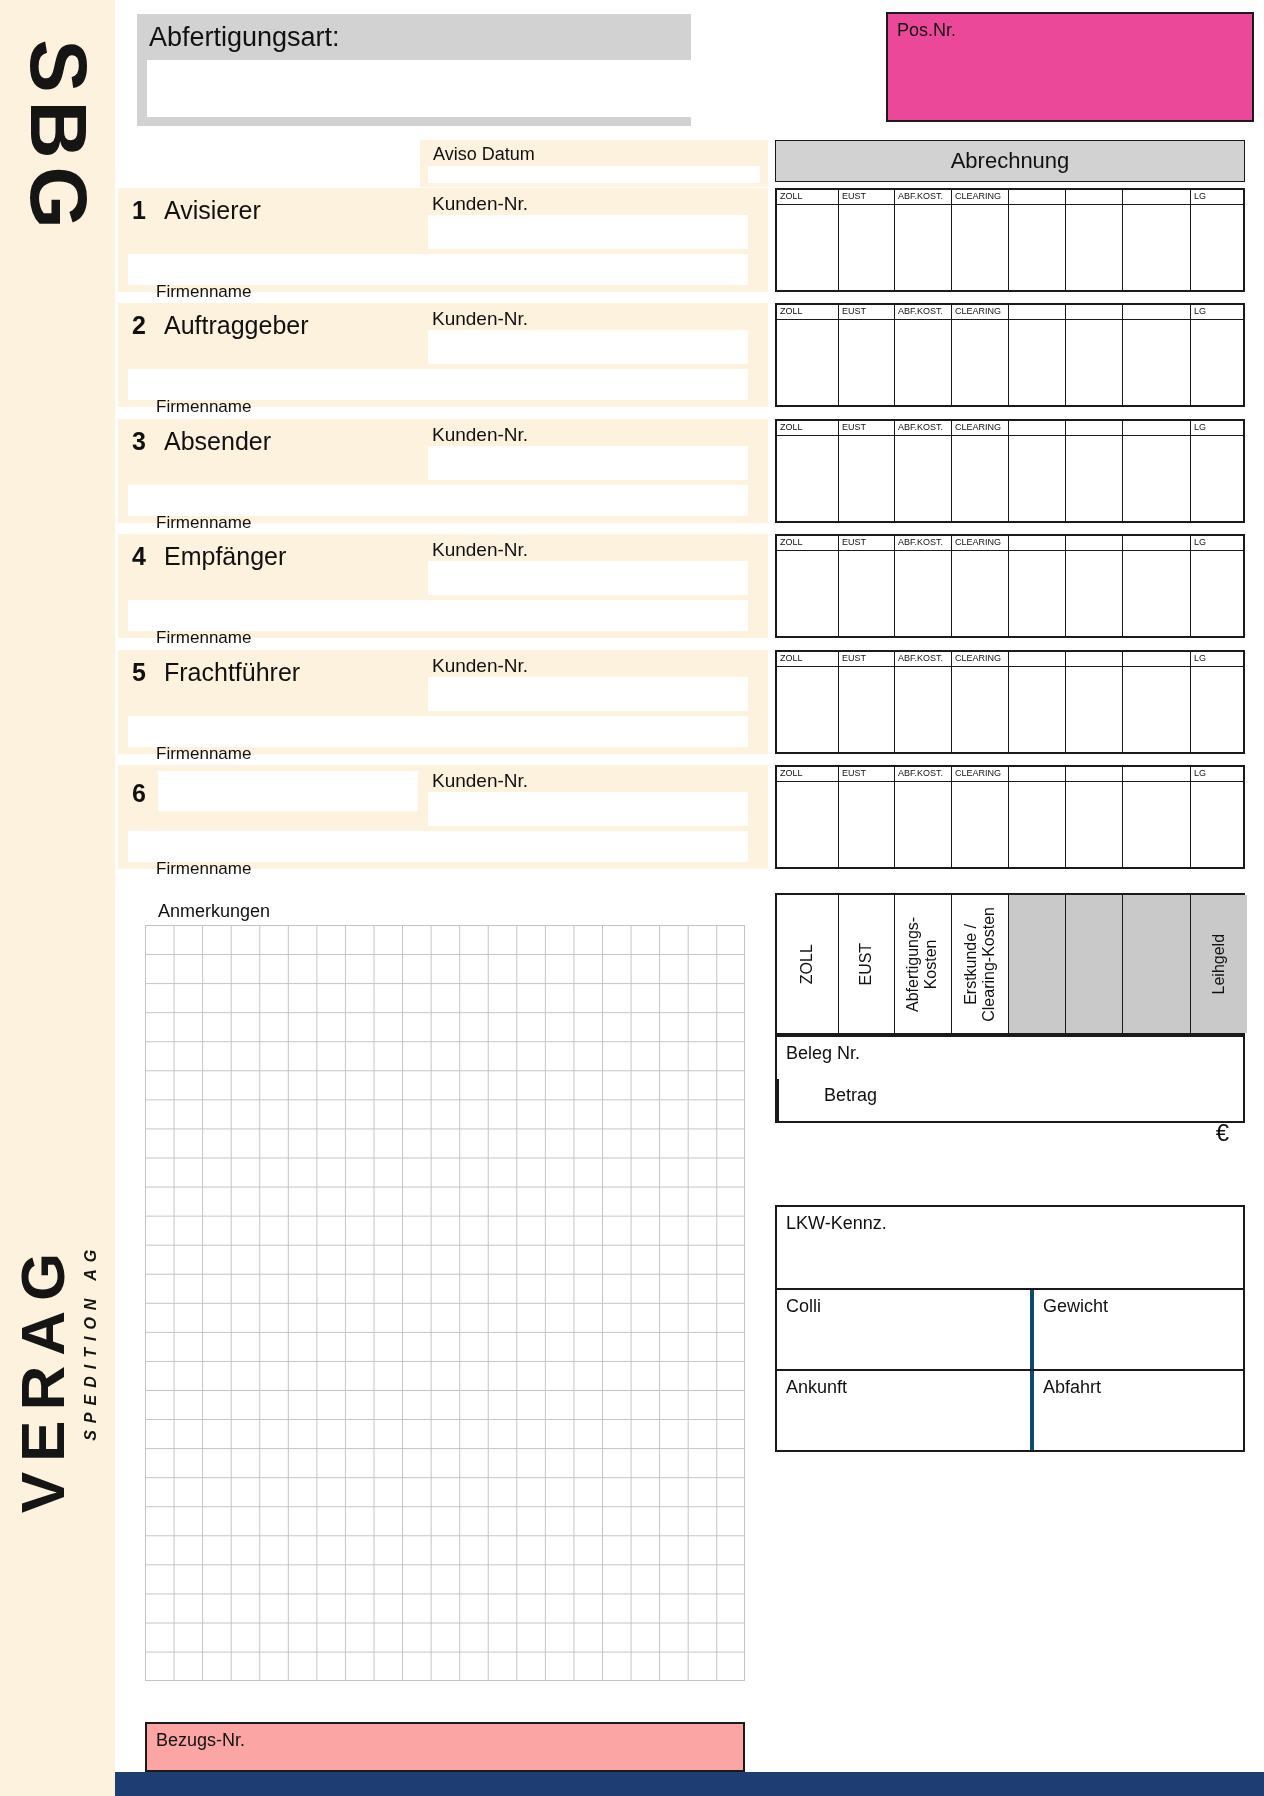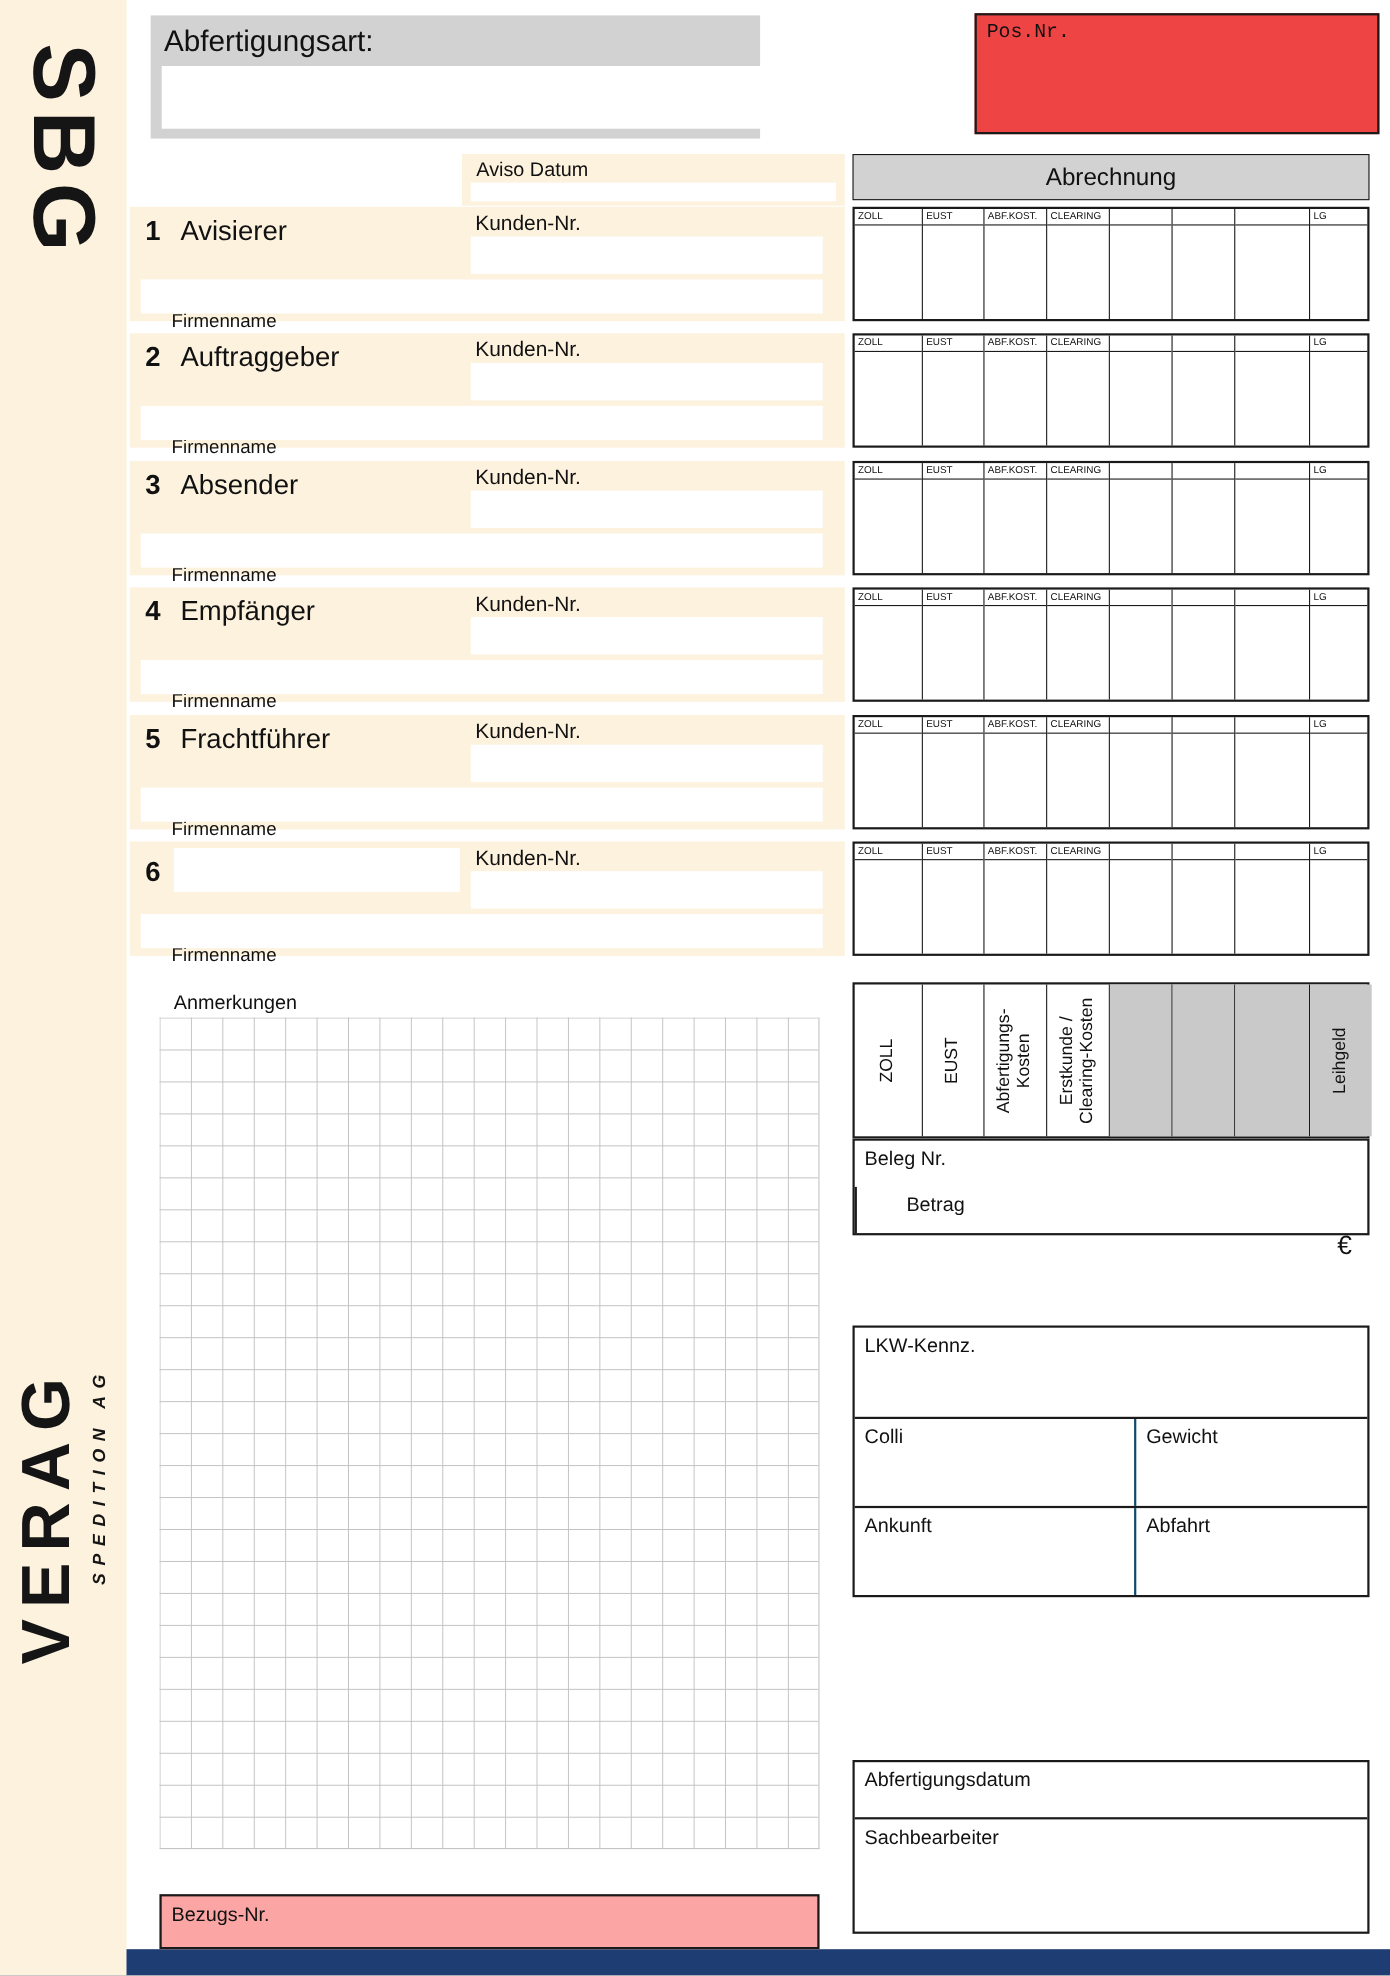--- a/index.html
+++ b/index.html
@@ -17,21 +17,21 @@
   .verag-sub  { font-size:16px; font-weight:bold; font-style:italic; letter-spacing:7px; white-space:nowrap; margin-top:8px; }
 
   .bottom-bar { left:115px; top:1772px; width:1149px; height:24px; background:#1e3d72; }
 
   
   .abfert-box { left:137px; top:14px; width:554px; height:112px; background:#d2d2d2; }
   .abfert-label { font-size:27px; padding:8px 0 0 12px; }
   .abfert-input { position:absolute; left:10px; top:46px; width:595px; height:57px; background:#fff; }
 
   .filiale-box { left:775px; top:12px; width:113px; height:110px; border:2px solid #1a1a1a; background:#fff; }
-  .posnr-box   { left:886px; top:12px; width:368px; height:110px; border:2px solid #1a1a1a; background:#ef4444;font-family:Liberation Mono, monospace; }
+  .posnr-box   { left:886px; top:12px; width:368px; height:110px; border:2px solid #1a1a1a; background:#ec4899; }
   .small-label { display:block; font-size:18px; padding:6px 0 0 9px; }
   .filiale-value { display:block; font-size:40px; font-weight:bold; padding-left:7px; margin-top:4px; letter-spacing:0px; }
 
   
   .aviso-strip { left:420px; top:140px; width:348px; height:47px; background:#fcf2de; }
   .aviso-label { font-size:18px; padding:4px 0 0 13px; }
   .aviso-field { position:absolute; left:8px; top:26px; width:332px; height:17px; background:#fff; }
 
   
   .abrechnung-box { left:775px; top:140px; width:470px; height:42px; background:#d2d2d2;
@@ -68,21 +68,21 @@
   .beleg-box { flex:1; position:relative; }
   .beleg-box + .beleg-box { border-left:2px solid #1a1a1a;padding-left:36px; }
   .euro { position:absolute; right:14px; top:40px; font-size:24px; }
 
   
   .cargo-group { left:775px; top:1205px; width:470px; border:2px solid #1a1a1a; background:#fff; }
   .cargo-row { height:81px; border-top:2px solid #1a1a1a; position:relative; }
   .cargo-row:first-child { border-top:0; }
   .cargo-split { display:flex; }
   .cargo-half { flex:1; position:relative; }
-  .cargo-half + .cargo-half { border-left:2px solid #0c4a6e;margin-left:44px; }
+  .cargo-half + .cargo-half { border-left:4px solid #0c4a6e;margin-left:44px; }
 
   
   .proc-group { left:775px; top:1600px; width:470px; border:2px solid #1a1a1a; background:#fff; }
   .proc-row1 { height:52px; border-bottom:2px solid #1a1a1a; position:relative; }
   .proc-row2 { height:102px; position:relative; }
 
   
   .anm-label { left:158px; top:901px; font-size:18px; }
   .anm-grid { left:145px; top:925px; width:600px; height:756px;
               border-right:1px solid #c3c3c3; border-bottom:1px solid #c3c3c3;
@@ -395,26 +395,18 @@
     <div class="cargo-row cargo-split">
       <div class="cargo-half">
         <span class="small-label">Ankunft</span>
       </div>
       <div class="cargo-half">
         <span class="small-label">Abfahrt</span>
       </div>
     </div>
   </div>
 
-  <div class="abs proc-group">
-    <div class="proc-row1">
-      <span class="small-label">Abfertigungsdatum</span>
-    </div>
-    <div class="proc-row2">
-      <span class="small-label">Sachbearbeiter</span>
-    </div>
-  </div>
 
   <div class="abs bezugs-box">
     <span class="small-label">Bezugs-Nr.</span>
   </div>
 
 </div>
 
 </body></html>

